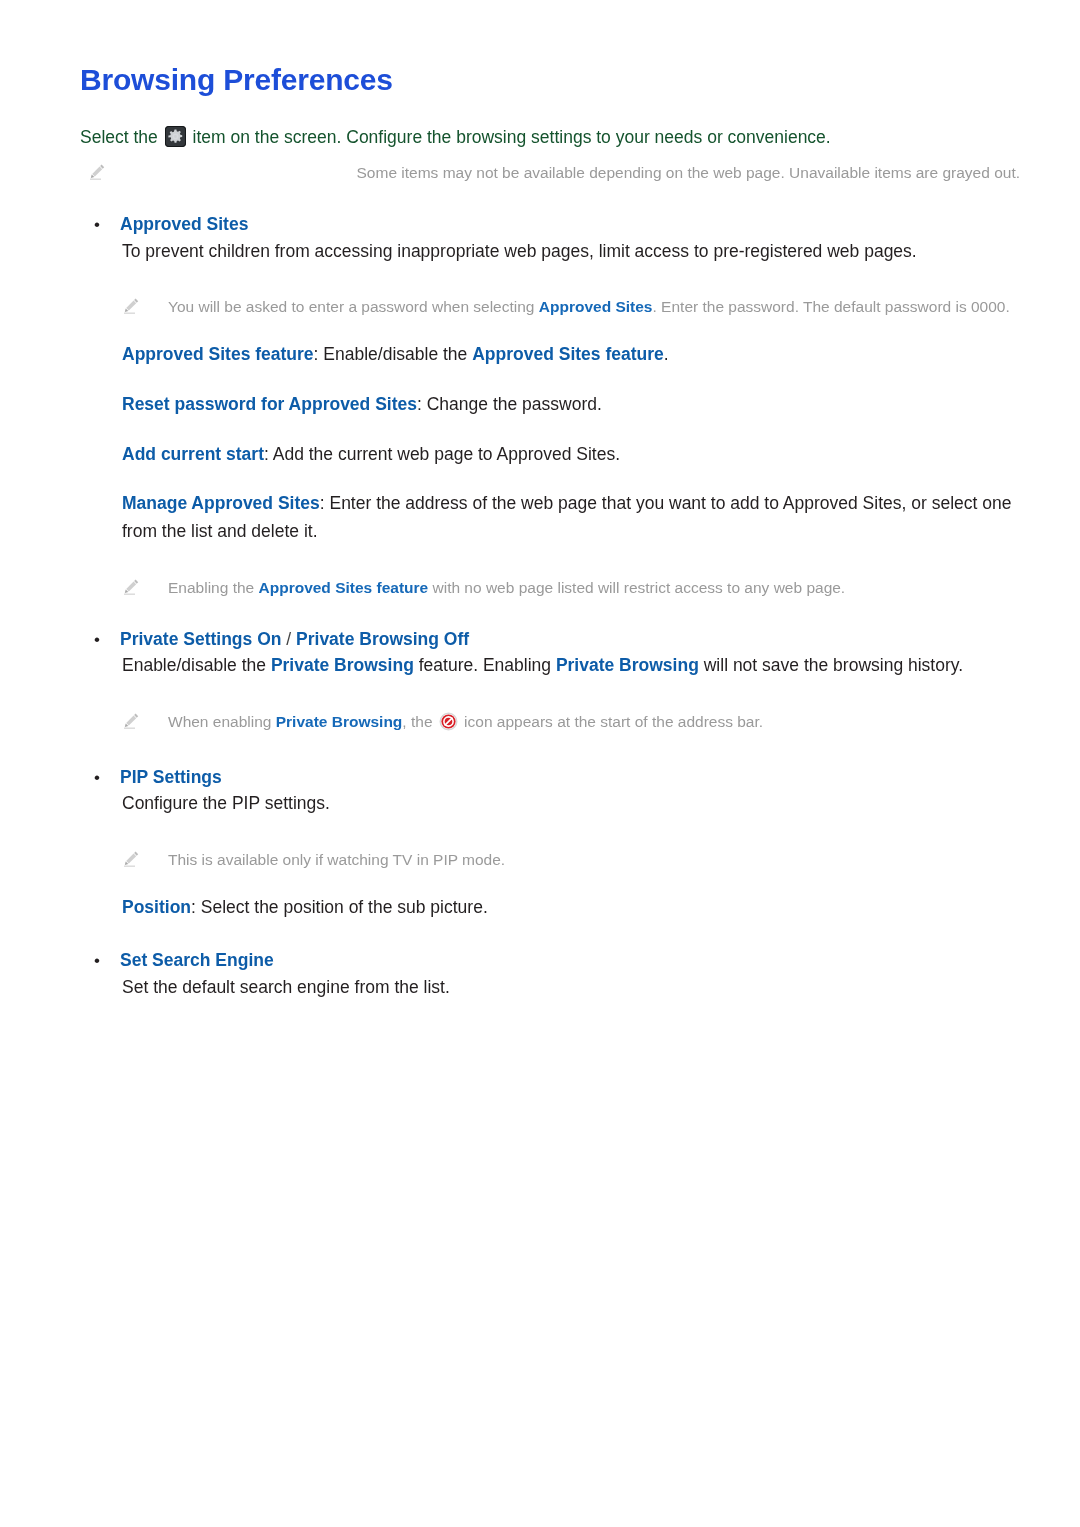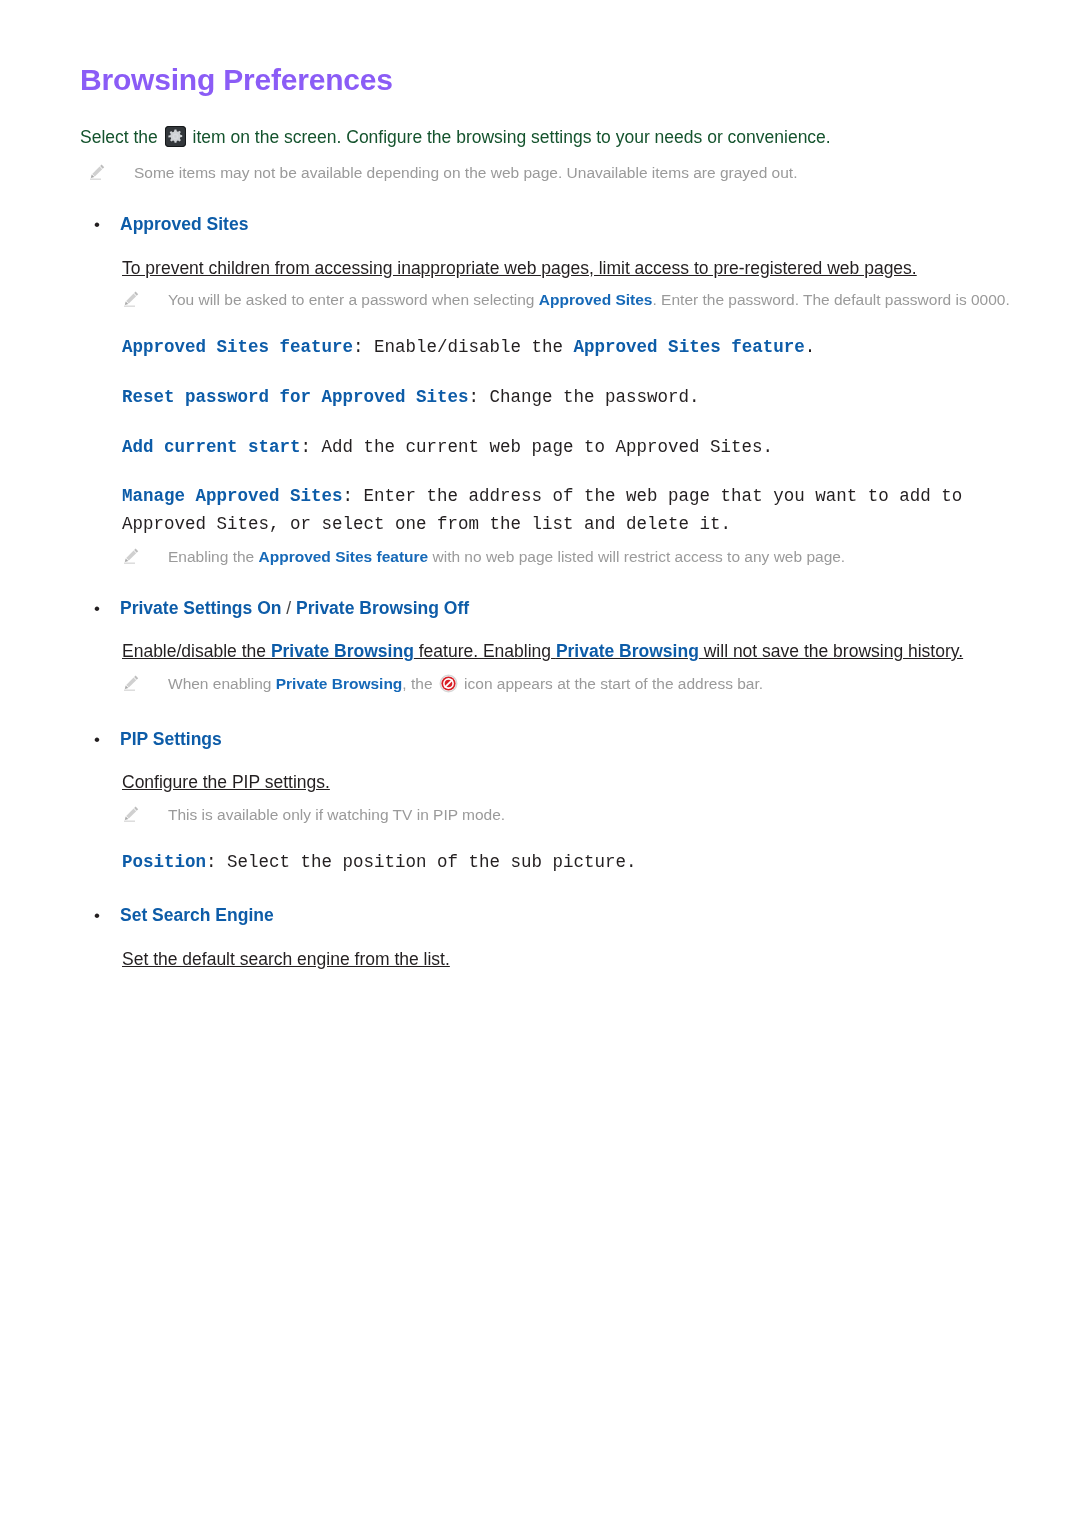--- a/index.html
+++ b/index.html
@@ -20,21 +20,21 @@
     width: 1080px;
     height: 1527px;
     box-sizing: border-box;
     padding: 62px 60px 0 80px;
   }
 
   
   .page-title {
     font-size: 30px;
     font-weight: bold;
-    color: #8b5cf6;
+    color: #1d4ed8;
     letter-spacing: -0.2px;
     margin: 0 0 26px 0;
     line-height: 1.2;
   }
 
   
   .intro {
     font-size: 17.5px;
     line-height: 1.55;
     color: #14532d;
@@ -47,27 +47,25 @@
     color: #231f20;
     margin: 0;
     padding-left: 42px;
   }
 
   .section-block {
     margin-top: 22px;
   }
 
   .desc {
-    margin-top: 17px;
-    text-decoration: underline;
+    margin-top: 0;
   }
 
   .option-line {
     margin-top: 22px;
-    font-family: Liberation Mono, monospace;
   }
 
   
   .bullet-row {
     display: flex;
     align-items: baseline;
     margin-top: 26px;
     padding-left: 14px;
   }
   .bullet-dot {
@@ -86,26 +84,27 @@
   }
   .bullet-label .sep {
     color: #444444;
     font-weight: normal;
   }
 
   
   .note-row {
     display: flex;
     align-items: flex-start;
-    margin-top: 6px;
+    margin-top: 30px;
     padding-left: 42px;
   }
   .note-row.note-top {
     padding-left: 8px;
     margin-top: 10px;
+    text-align: right;
   }
   .note-icon {
     flex: 0 0 46px;
     width: 46px;
     padding-top: 2px;
   }
   .note-text {
     font-size: 15.5px;
     line-height: 1.55;
     color: #9a9a9a;

